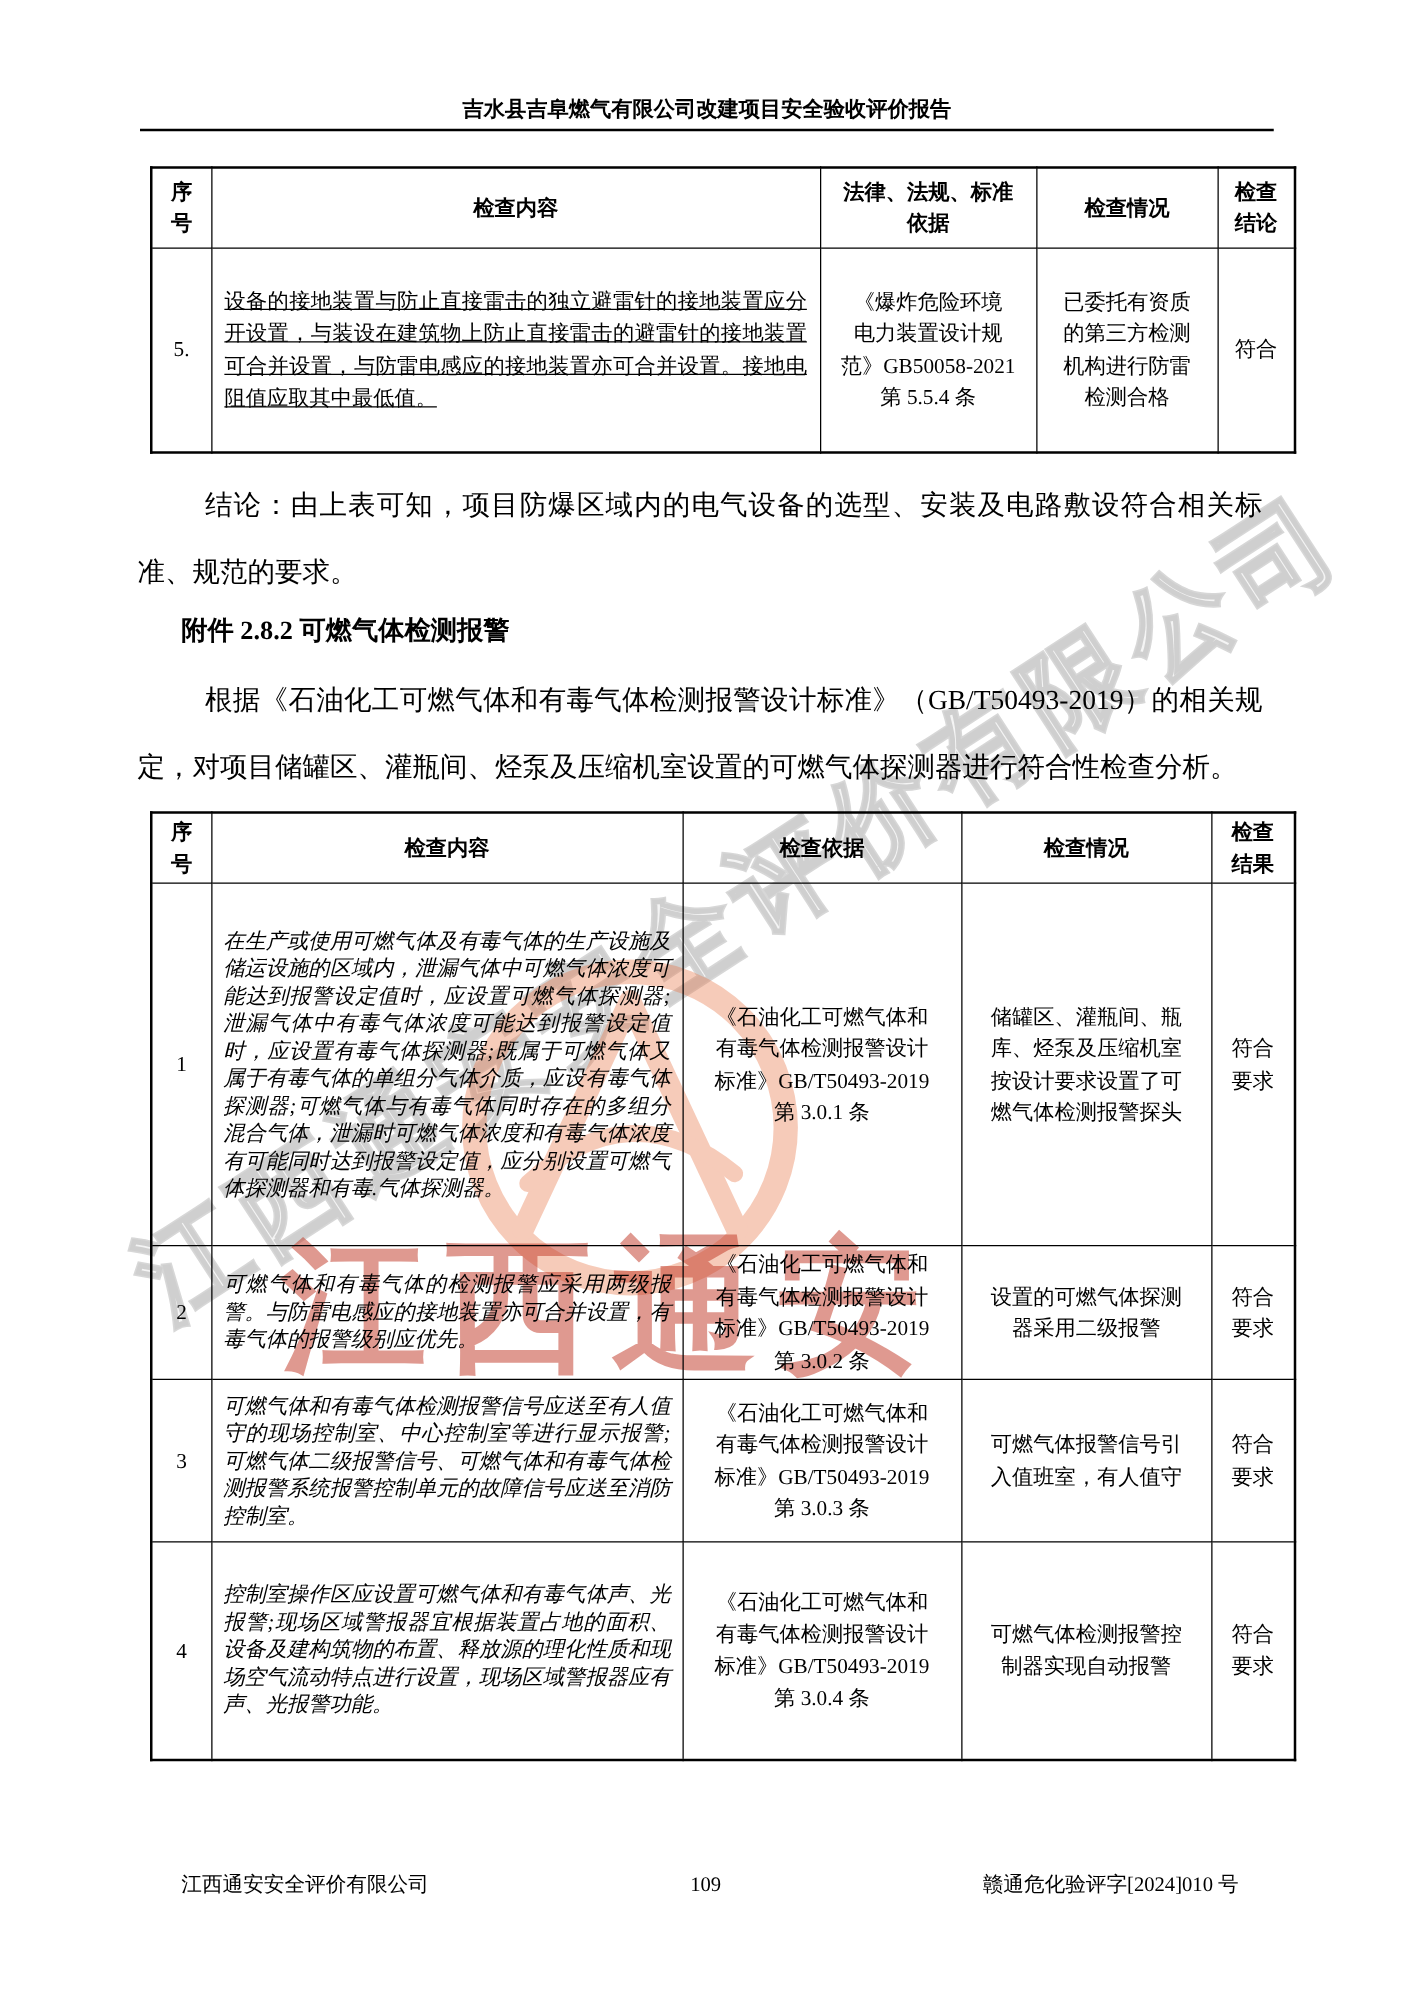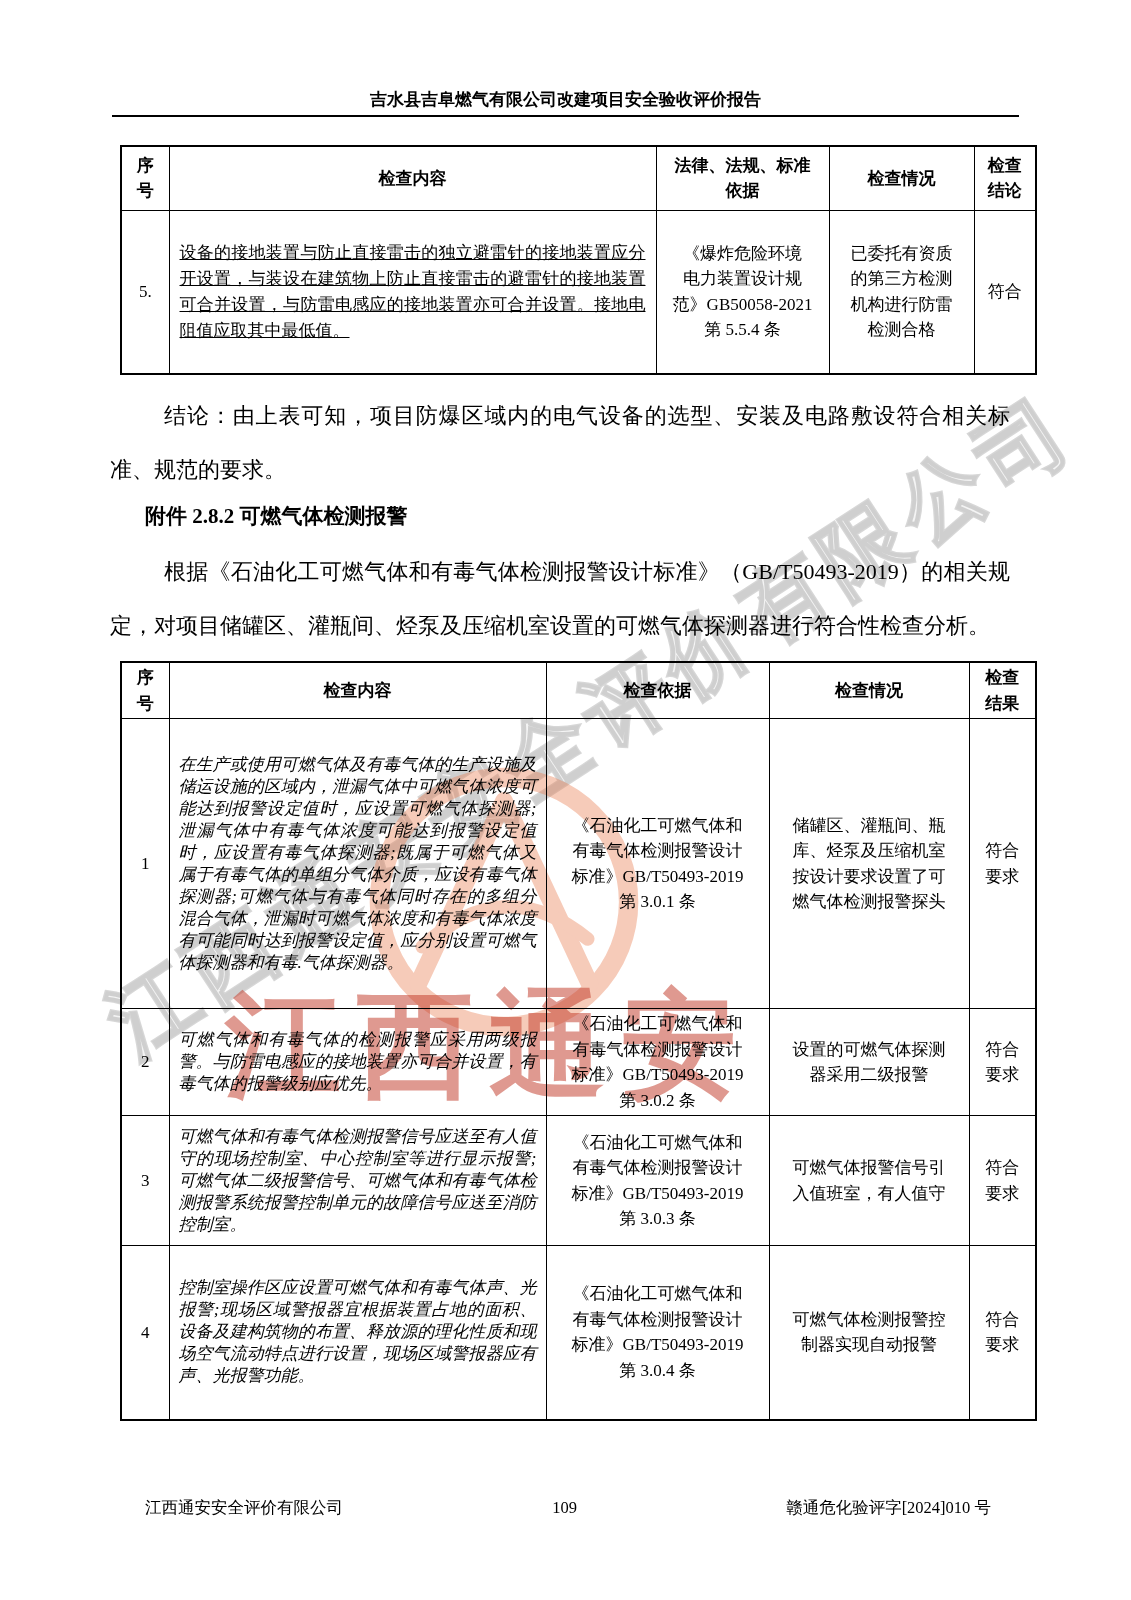--- a/index.html
+++ b/index.html
@@ -27,21 +27,21 @@
     font-size:116px; font-weight:bold; letter-spacing:16px;
     color:rgba(194,59,42,0.52);
     white-space:nowrap;
   }
   .wm-logo { position:absolute; left:358px; top:756px; width:292px; height:292px; opacity:0.38; }
 
   
   .content { position:relative; z-index:1; }
 
   .page-header {
-    margin:12px 112px;
+    margin:0 112px;
     padding-top:76px;
     text-align:center;
     font-size:17px;
     font-weight:bold;
     border-bottom:2.5px solid #000;
     padding-bottom:4px;
   }
 
   table { border-collapse:collapse; table-layout:fixed; background:transparent; }
   .t1, .t2 { margin-left:120px; width:915px; border:2px solid #000; }

